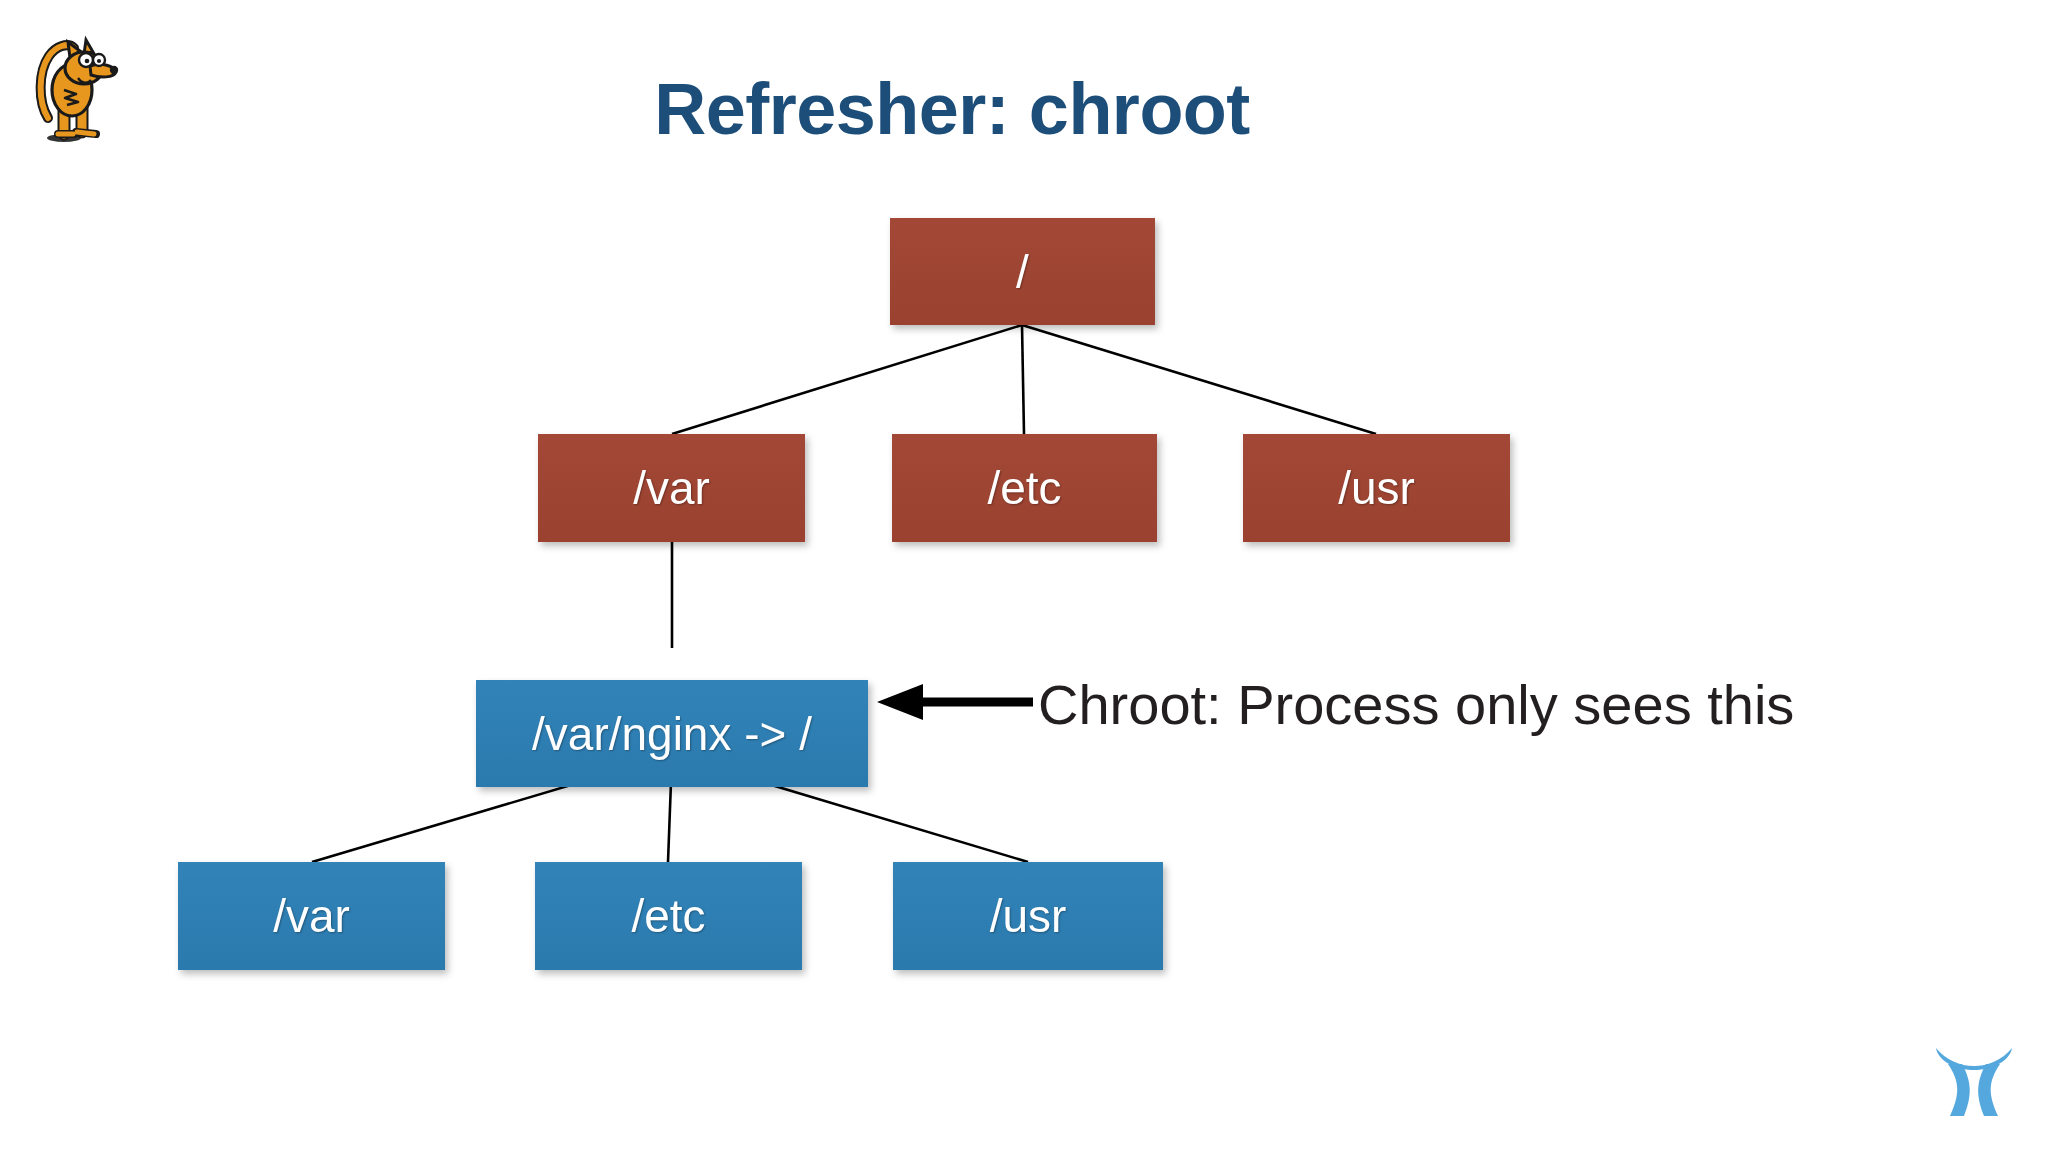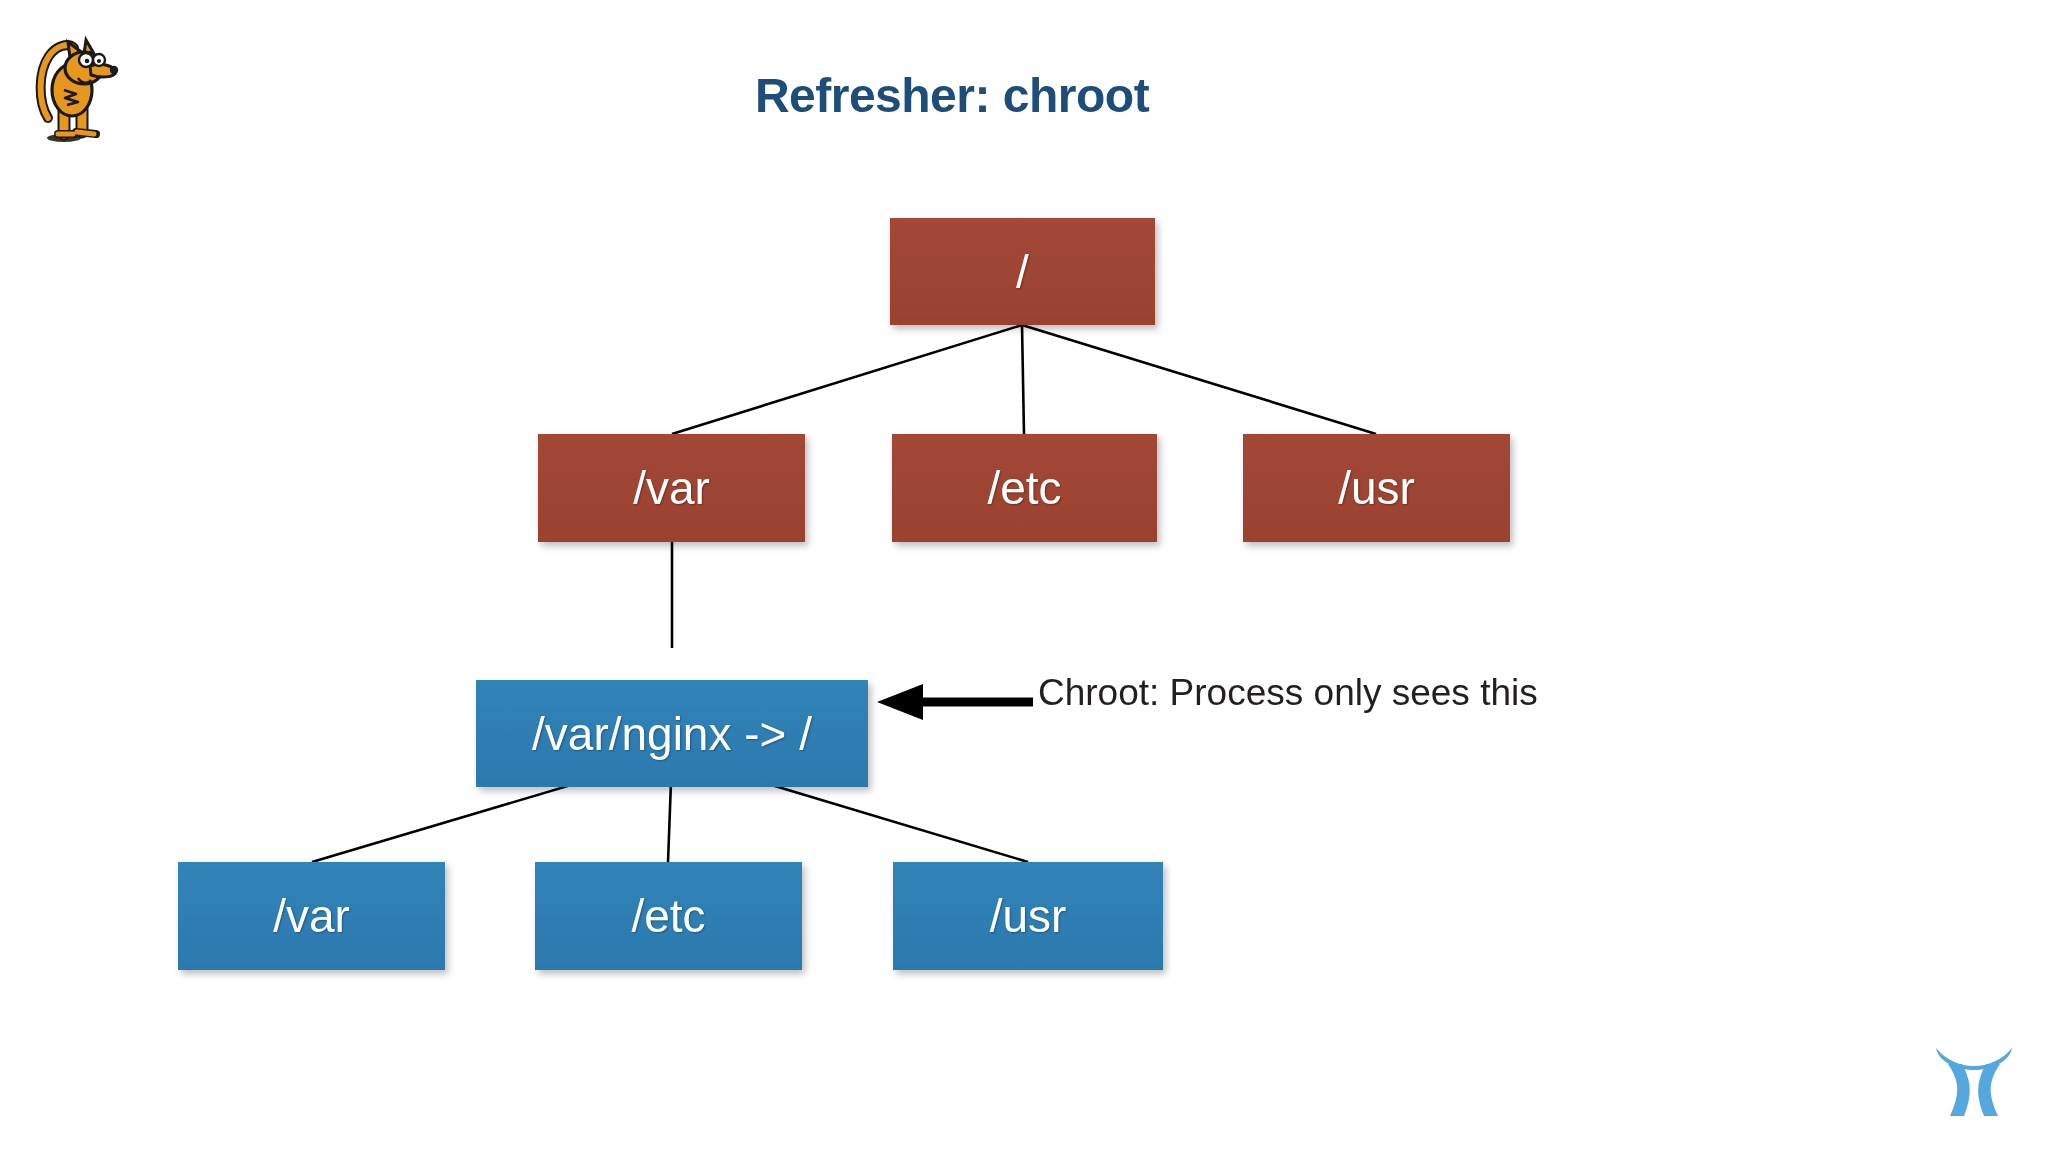--- a/index.html
+++ b/index.html
@@ -25,21 +25,21 @@
     height: 128px;
   }
 
   
   #title {
     position: absolute;
     left: 0;
     top: 68px;
     width: 2048px;
     text-align: center;
-    font-size: 48px;
+    font-size: 72px;
     font-weight: bold;
     color: #1d4e79;
     letter-spacing: -0.5px;
     font-family: "Liberation Sans", sans-serif;
   }
   
   #title-inner {
     display: inline-block;
     transform: translateX(-72px);
   }
@@ -83,21 +83,21 @@
     position: absolute;
     left: 875px;
     top: 682px;
     width: 160px;
     height: 40px;
   }
   #annotation-text {
     position: absolute;
     left: 1038px;
     top: 672px;
-    font-size: 37px;
+    font-size: 56px;
     color: #231f20;
     font-family: "Liberation Sans", sans-serif;
     white-space: nowrap;
   }
 
   
   #corner-logo {
     position: absolute;
     left: 1930px;
     top: 1038px;

